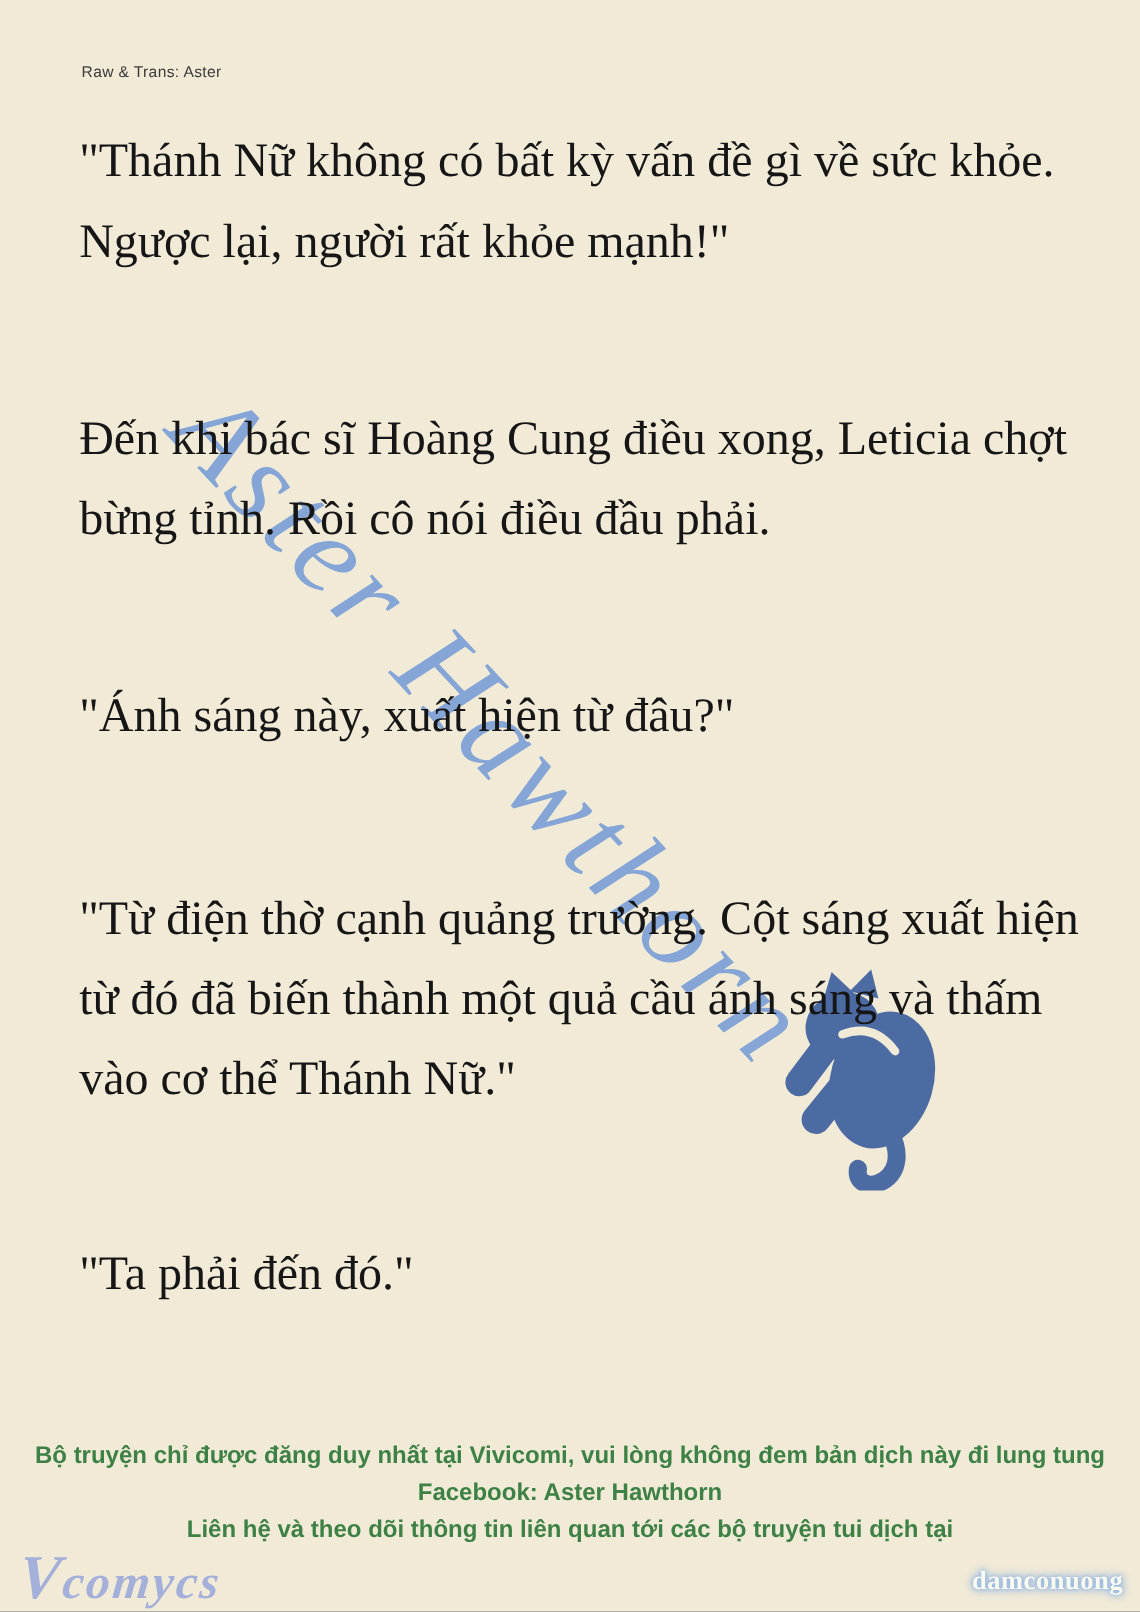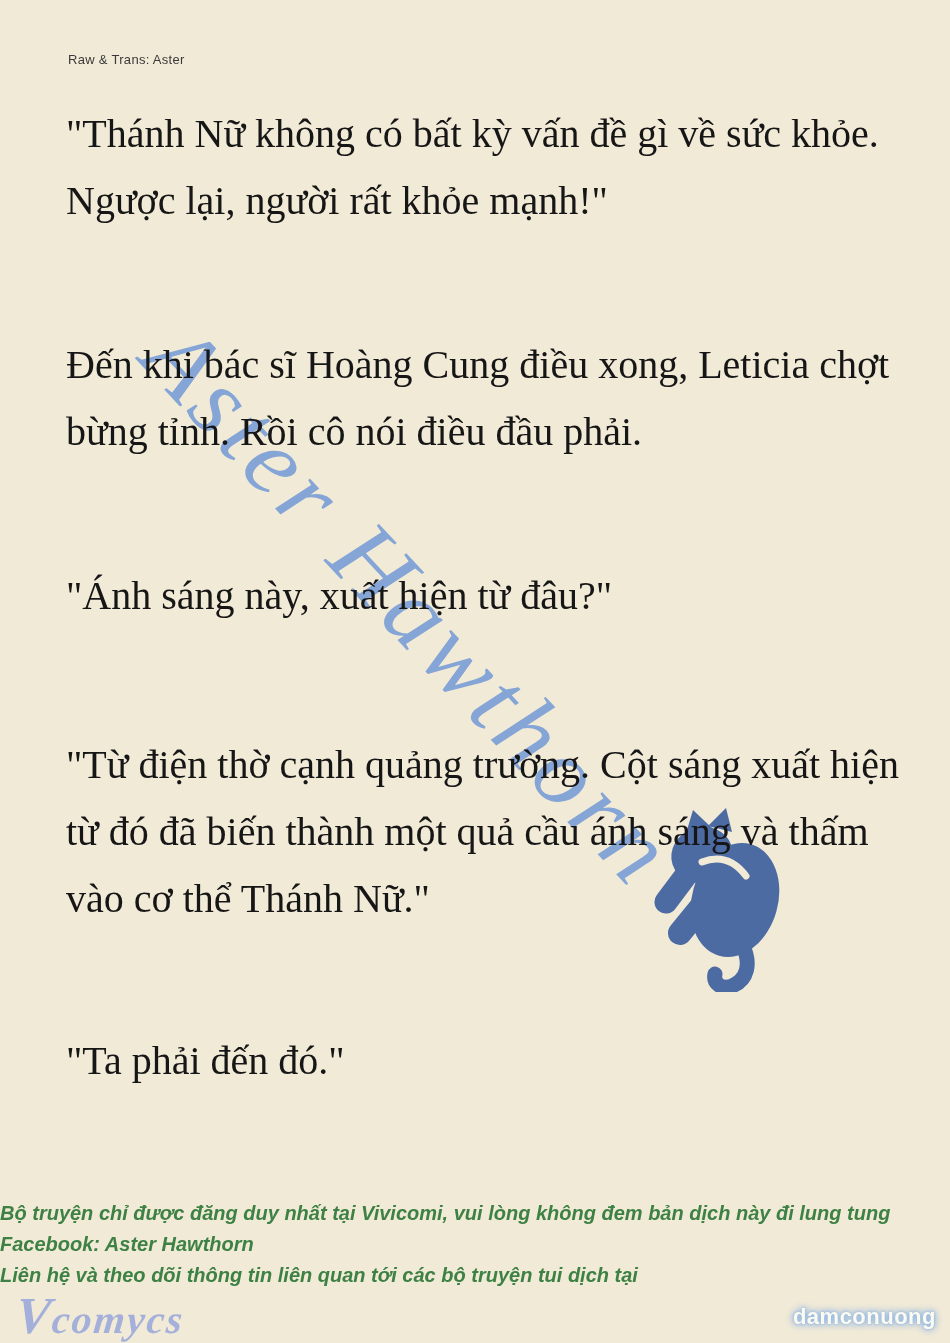--- a/index.html
+++ b/index.html
@@ -70,23 +70,23 @@
   .para.p1 { top: 100px; }
   .para.p2 { top: 331px; }
   .para.p3 { top: 562px; }
   .para.p4 { top: 731px; }
   .para.p5 { top: 1027px; }
   .notice {
     position: absolute;
     left: 0;
     right: 0;
     top: 1198px;
+    text-align: center;
     font-family: "Liberation Sans", sans-serif;
     font-weight: bold;
-    font-style: italic;
     font-size: 20px;
     line-height: 31px;
     color: var(--c-notice, #3d8144);
     z-index: 3;
   }
   .vcomycs {
     position: absolute;
     left: 16px;
     top: 1286px;
     font-family: "Liberation Serif", serif;
@@ -98,21 +98,21 @@
     transform: skewX(-6deg);
     z-index: 3;
   }
   .vcomycs::first-letter {
     font-size: 52px;
   }
   .damconuong {
     position: absolute;
     right: 14px;
     top: 1304px;
-    font-family: Liberation Sans, sans-serif;
+    font-family: Liberation Serif, serif;
     font-weight: bold;
     font-size: 22px;
     letter-spacing: 0.5px;
     color: var(--c-damconuong, #fbfbf0);
     text-shadow:
       0 0 3px var(--c-damconuong_glow, #8fb4e4),
       0 0 6px var(--c-damconuong_glow, #8fb4e4),
       0 0 10px var(--c-damconuong_glow, #8fb4e4);
     z-index: 3;
   }

